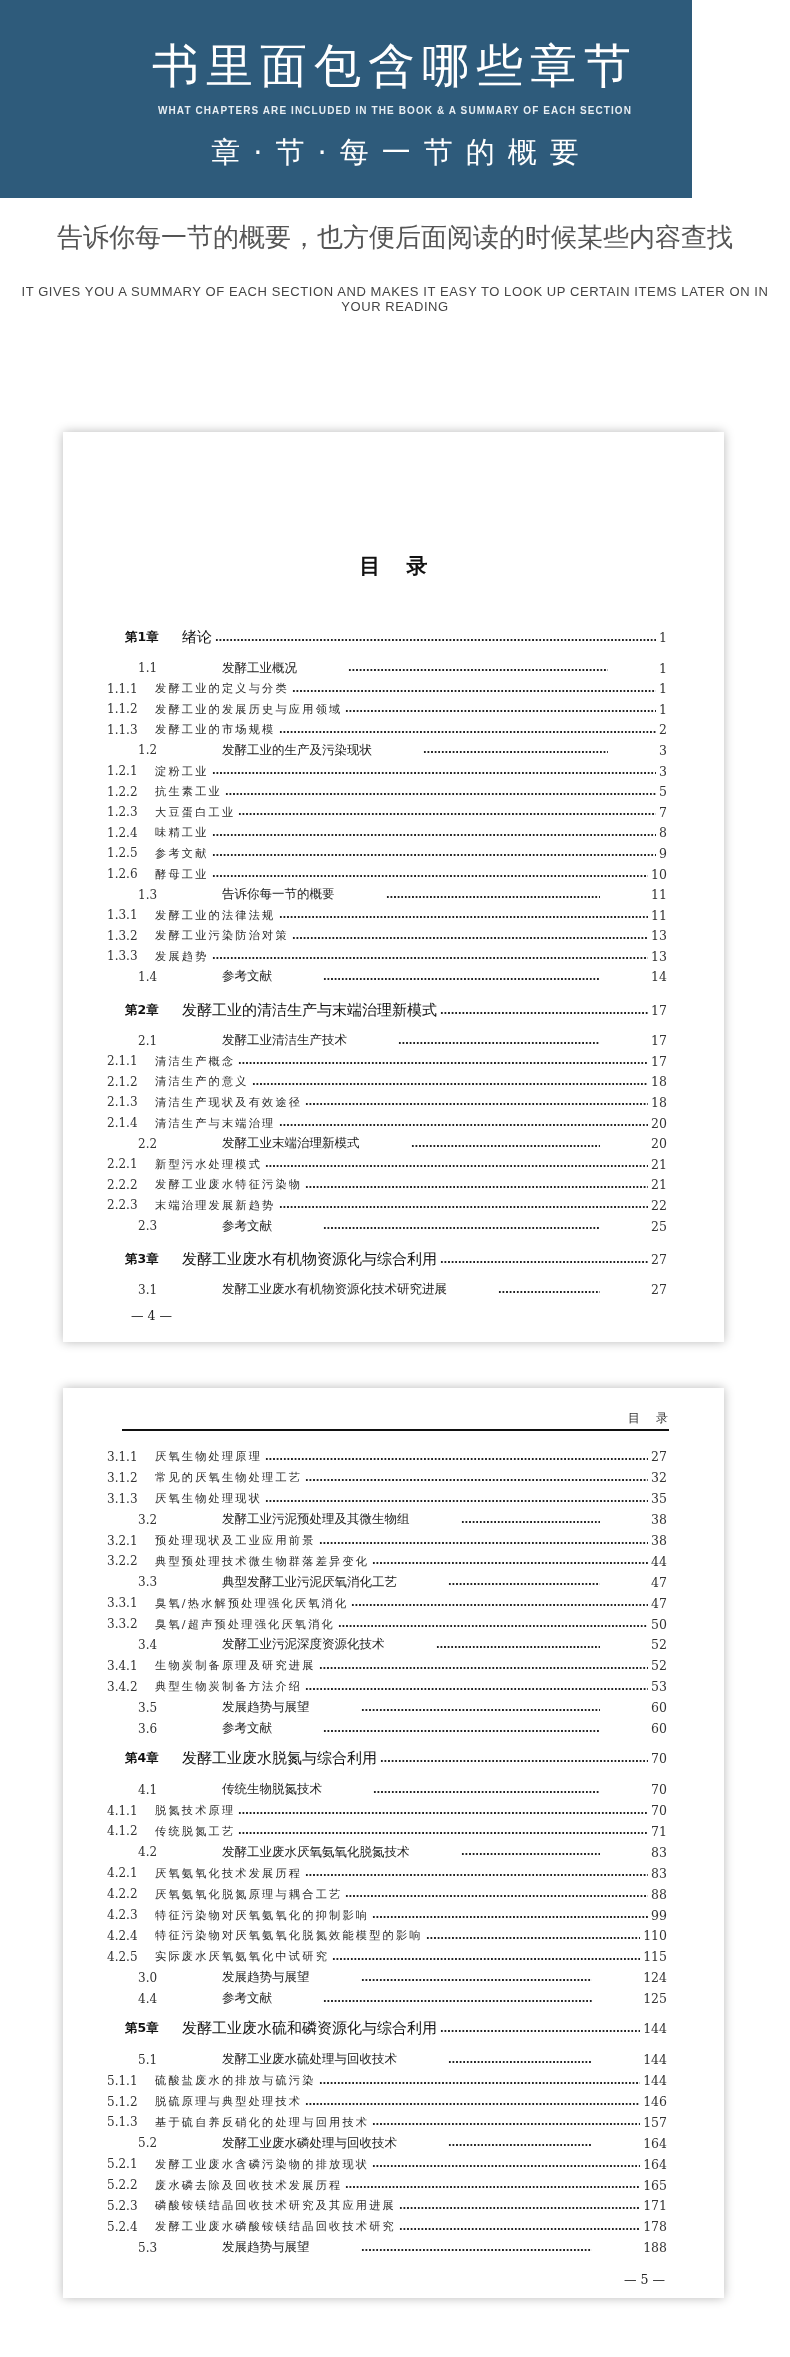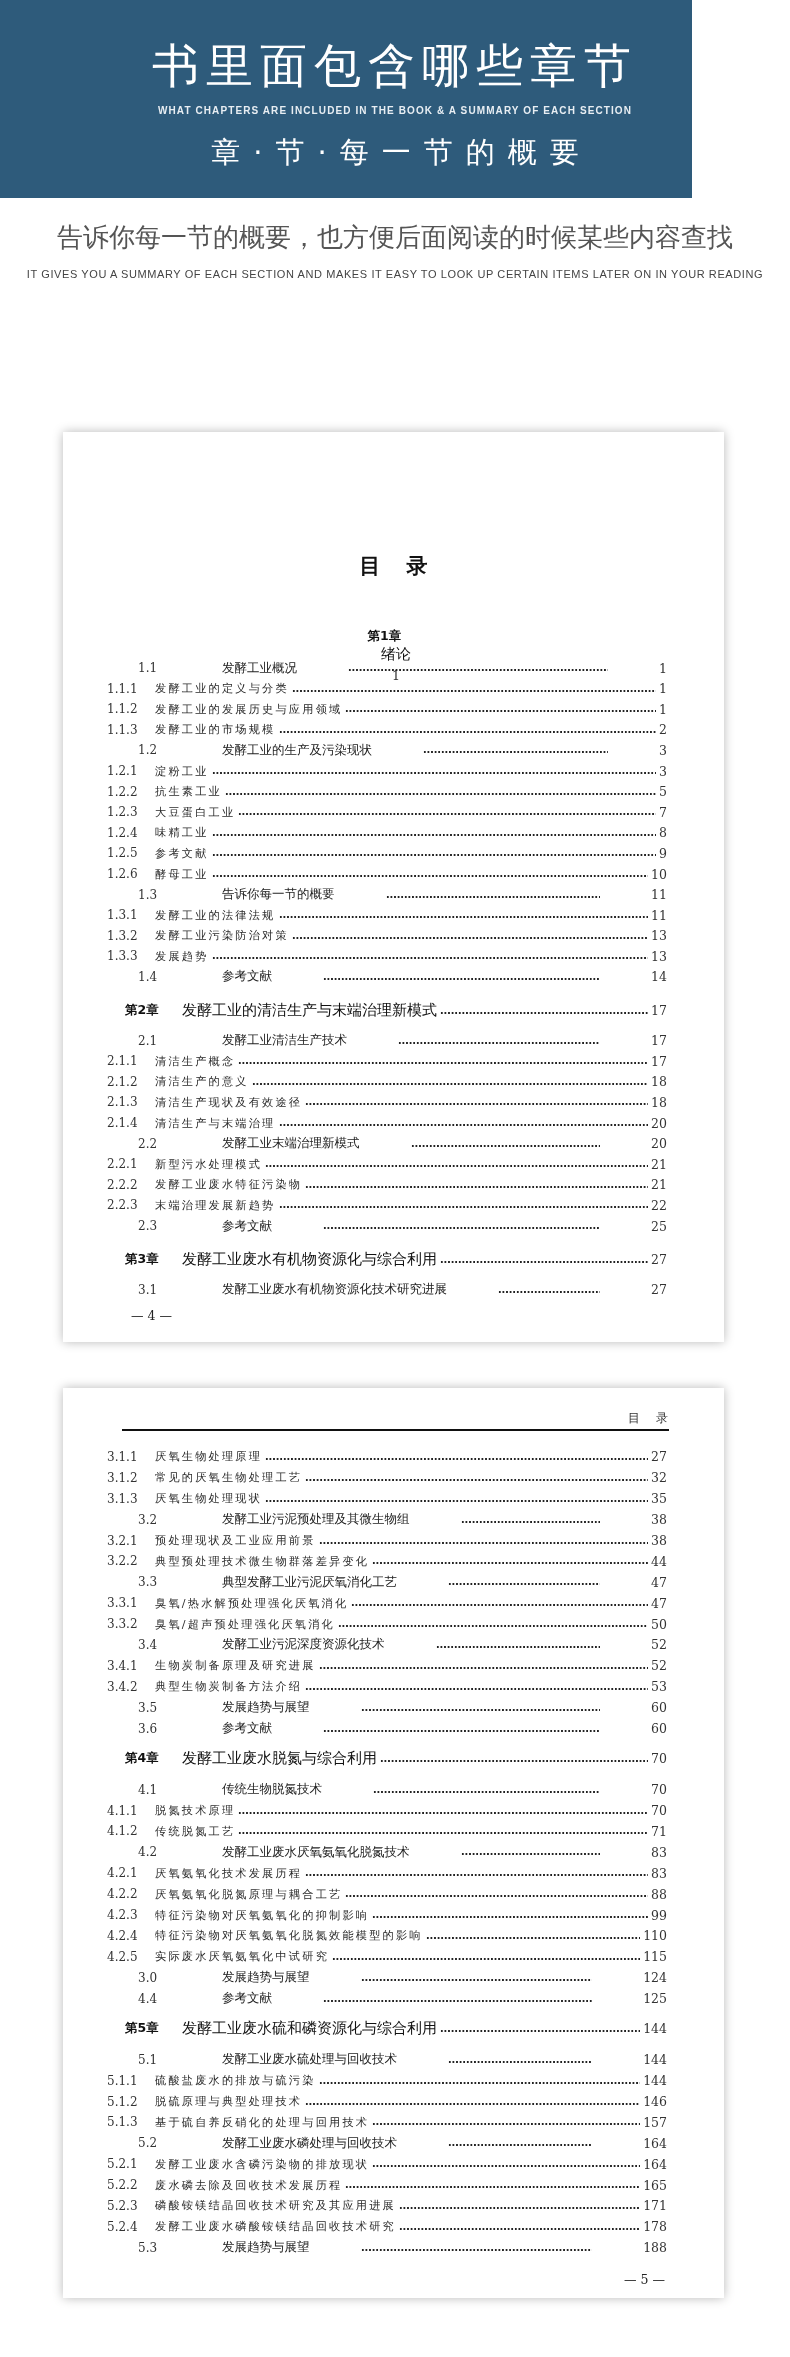--- a/index.html
+++ b/index.html
@@ -27,22 +27,22 @@
     position:absolute; left:0; width:790px; top:132px; text-align:center;
     font-family:"DejaVu Sans", sans-serif; font-size:29px; line-height:40px;
     letter-spacing:13px; color:#ffffff; padding-left:13px; box-sizing:border-box;
   }
   .intro-cn {
     position:absolute; left:0; width:790px; top:220px; text-align:center;
     font-family:"DejaVu Sans", sans-serif; font-size:26px; line-height:34px;
     color:#555; letter-spacing:0px;
   }
   .intro-en {
-    position:absolute; left:0; width:790px; top:268px; text-align:center;
-    font-family:"Liberation Sans", sans-serif; font-size:11px; letter-spacing:0.6px;
+    position:absolute; left:0; width:790px; top:284px; text-align:center;
+    font-family:"Liberation Sans", sans-serif; font-size:13px; letter-spacing:0.6px;
     color:#444;
   }
   .page {
     position:absolute; left:63px; width:661px; height:910px; background:#fff;
     box-shadow:0 0 10px rgba(0,0,0,0.28);
   }
   .page1 { top:432px; }
   .page2 { top:1388px; }
   .toc-title {
     position:absolute; left:0; width:661px; top:120px; text-align:center;
@@ -65,21 +65,21 @@
   }
   .toc-row .num { flex:none; font-family:"DejaVu Serif", serif; color:#333; }
   .toc-row .title { flex:none; }
   .toc-row .leader {
     flex:1 1 auto; height:4px; margin:4px 3px 0 3px;
     background-image:radial-gradient(circle, #222 0.85px, transparent 1.1px);
     background-size:3.6px 4px; background-repeat:repeat-x; background-position:left center;
   }
   .toc-row .pg { flex:none; font-family:"DejaVu Serif", serif; font-size:12.5px; color:#333; }
   .lvl-chapter { margin-top:var(--cmt); margin-bottom:var(--cmb); padding-left:62px; }
-  .lvl-chapter:first-child { margin-top:0;flex-direction:column; }
+  .lvl-chapter:first-child { margin-top:0; }
   .lvl-chapter .num { width:57px; font-family:"DejaVu Sans", sans-serif; font-weight:bold; font-size:12.5px; color:#111; }
   .lvl-chapter .title { font-family:"DejaVu Sans", sans-serif; font-weight:normal; font-size:15px; color:#111; }
   .lvl-section { padding-left:75px;gap:48px; }
   .lvl-section .num { width:36px; font-size:12px; }
   .lvl-section .title { font-size:12.5px; color:#222; }
   .lvl-subsection { padding-left:44px; }
   .lvl-subsection .num { width:48px; font-size:12px; }
   .lvl-subsection .title { font-size:11.2px; letter-spacing:2.2px; color:#2a2a2a; }
   .footer {
     position:absolute; font-family:"DejaVu Serif", serif; font-size:12.5px;

